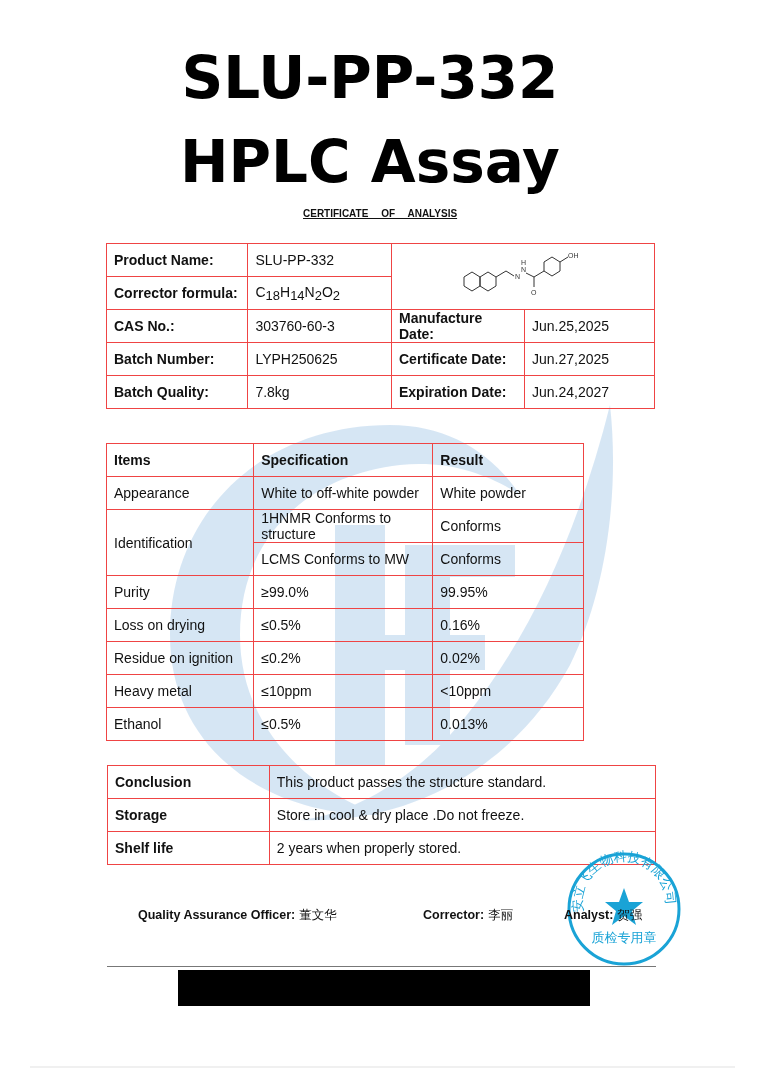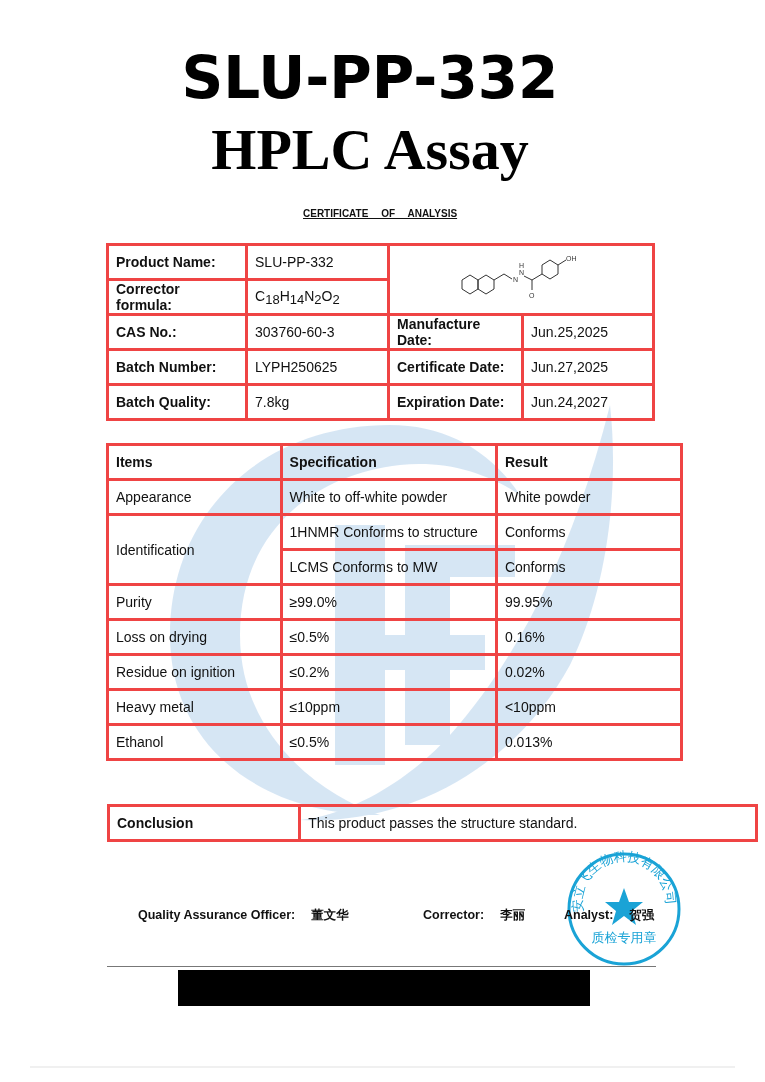--- a/index.html
+++ b/index.html
@@ -1,30 +1,30 @@
 <!DOCTYPE html>
 <html><head>
 <meta charset="utf-8">
 <style>
   html, body { margin: 0; padding: 0; background: #ffffff; }
   body { width: 765px; height: 1082px; position: relative; overflow: hidden; font-family: "Liberation Sans", sans-serif; color: #111; }
   .title { position: absolute; left: 0; width: 740px; text-align: center; font-family: "DejaVu Sans", sans-serif; font-weight: bold; font-size: 58px; color: #000; letter-spacing: 0px; }
   .t1 { top: 44px; }
-  .t2 { top: 116px; font-family: Liberation Serif, serif; }
+  .t2 { top: 128px; }
   .subtitle { position: absolute; top: 208px; left: 303px; font-weight: bold; font-size: 10px; text-decoration: underline; word-spacing: 10px; color: #111; }
   .watermark { position: absolute; left: 150px; top: 405px; width: 480px; height: 420px; opacity: 0.22; }
   table { border-collapse: collapse; position: absolute; font-size: 14px; }
-  td { border: 3px solid #ef4444; padding: 0 7px; height: 32px; vertical-align: middle; background: transparent; }
+  td { border: 1px solid #ef4444; padding: 0 7px; height: 32px; vertical-align: middle; background: transparent; }
   .b { font-weight: bold; }
   #t1 { left: 106px; top: 243px; width: 549px; }
-  #t2 { left: 106px; top: 443px; width: 577px; }
-  #t3 { left: 107px; top: 765px; width: 651px; margin-top: 39px; }
+  #t2 { left: 106px; top: 443px; width: 478px; }
+  #t3 { left: 107px; top: 765px; width: 549px; }
   sub { font-size: 13px; vertical-align: -3px; }
   .sigrow { position: absolute; top: 907px; font-size: 12.5px; font-weight: bold; }
-  .sig-name { font-weight: bold; margin-left: 16px; }
+  .sig-name { font-weight: normal; margin-left: 4px; }
   .hr { position: absolute; left: 107px; top: 966px; width: 549px; height: 1px; background: #777; }
   .redact { position: absolute; left: 178px; top: 970px; width: 412px; height: 36px; background: #000; }
   .bottomline { position: absolute; left: 30px; top: 1066px; width: 705px; height: 2px; background: #f0f0f0; }
   .stamp { position: absolute; left: 565px; top: 850px; width: 118px; height: 118px; }
 </style>
 </head>
 <body>
 
 <svg class="watermark" viewBox="0 0 480 420">
   <path d="M240 20 C110 20 20 110 20 230 C20 340 110 410 230 410 C170 390 90 330 90 230 C90 130 160 70 250 60 C300 55 340 70 370 90 C340 45 295 20 240 20 Z" fill="#4a90d0"></path>
@@ -153,20 +153,28 @@
 <table id="t3">
   <colgroup>
       <col style="width:162px">
       <col style="width:387px">
     </colgroup>
   <tbody>
       <tr>
     <td class="b">Conclusion</td>
     <td>This product passes the structure standard.</td>
   </tr>
+  <tr>
+    <td class="b">Storage</td>
+    <td>Store in cool &amp; dry place .Do not freeze.</td>
+  </tr>
+  <tr>
+    <td class="b">Shelf life</td>
+    <td>2 years when properly stored.</td>
+  </tr>
 </tbody>
   </table>
 
 <svg class="stamp" viewBox="0 0 118 118">
   <defs>
     <path id="arc" d="M18 62 A42 42 0 1 1 100 62"></path>
   </defs>
   <circle cx="59" cy="59" r="55" fill="none" stroke="#1aa3d6" stroke-width="3"></circle>
   <text font-size="13" fill="#1aa3d6" font-family="DejaVu Sans, sans-serif"><textPath href="#arc">安立飞生物科技有限公司</textPath></text>
   <polygon points="59,38 64,52 78,52 67,61 71,75 59,66 47,75 51,61 40,52 54,52" fill="#1aa3d6"></polygon>

